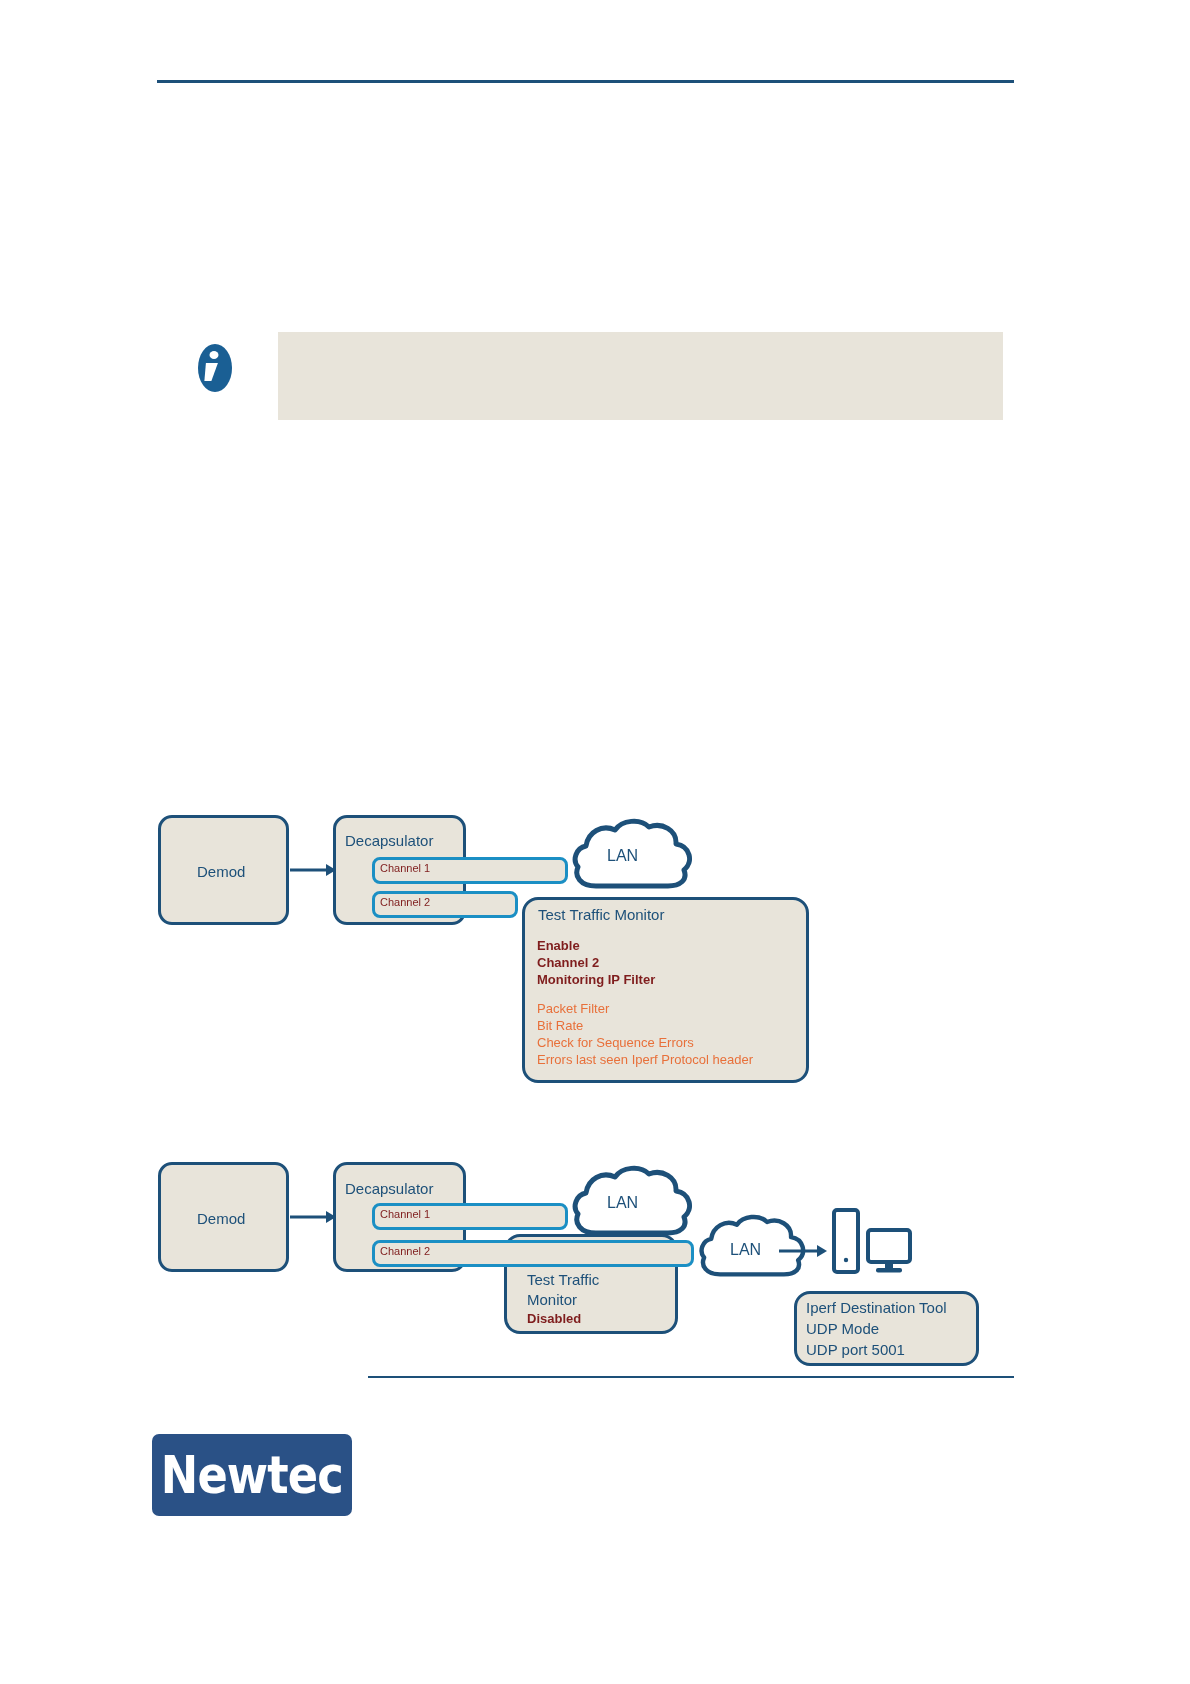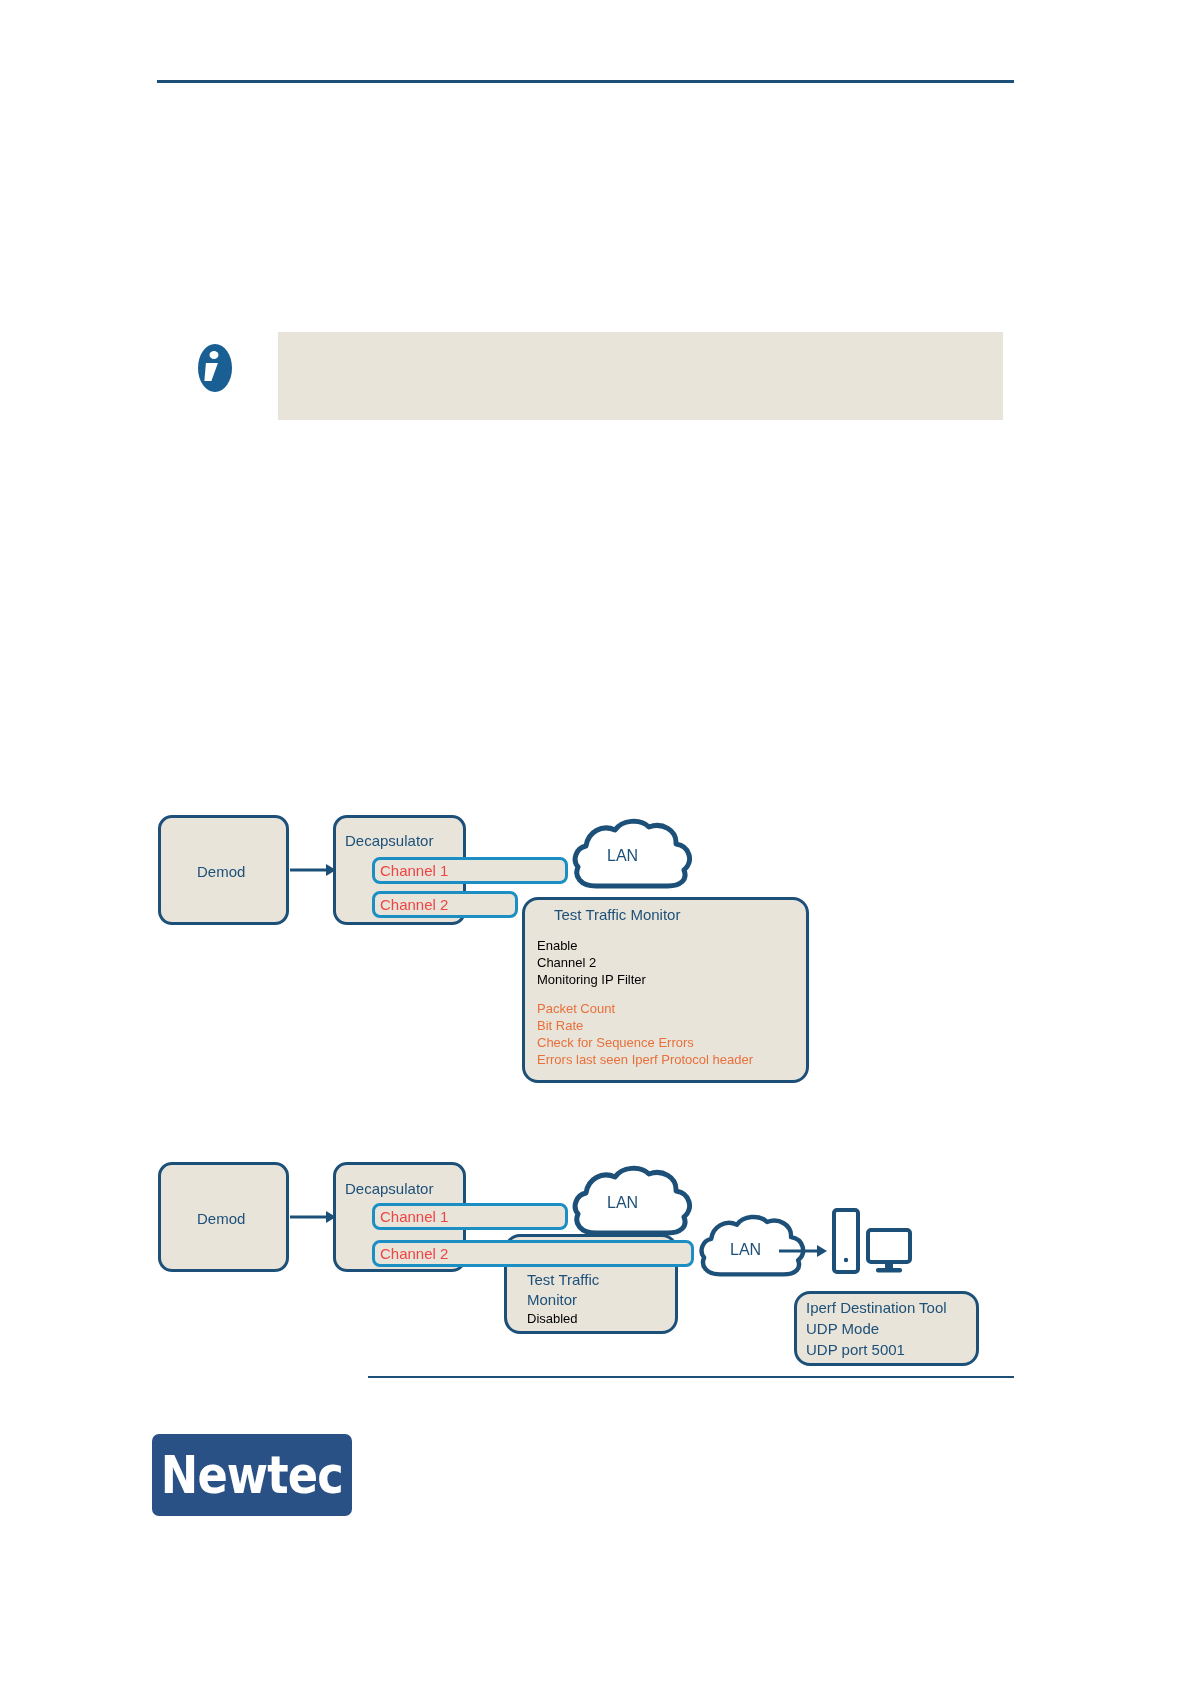--- a/index.html
+++ b/index.html
@@ -107,43 +107,43 @@
   }
   .chan {
     position: absolute;
     box-sizing: border-box;
     background: #e8e4da;
     border: 3px solid #1b8fc4;
     border-radius: 8px;
   }
   .chan-label {
     position: absolute;
-    color: #ef4444;
-    font-size: 15px;
+    color: #7f1d1d;
+    font-size: 11px;
     white-space: nowrap;
   }
   .panel {
     position: absolute;
     box-sizing: border-box;
     background: #e8e4da;
     border: 3px solid #1d5079;
     border-radius: 16px;
   }
   .panel-title {
     position: absolute;
     color: #1d5079;
     font-size: 15px;
     white-space: nowrap;
   }
   .panel-line {
     position: absolute;
     font-size: 13px;
     white-space: nowrap;
   }
-  .olive { color: #000000; }
+  .olive { color: #7f1d1d; font-weight: bold; }
   .orange { color: #e8703a; }
 
   .cloud { position: absolute; }
   .cloud svg { display: block; }
   .cloud-label {
     position: absolute;
     color: #1d5079;
     font-size: 16px;
     white-space: nowrap;
   }
@@ -196,27 +196,27 @@
     </div>
     <div class="cloud-label" style="left:607px; top:847px;">LAN</div>
 
     <div class="chan" style="left:372px; top:857px; width:196px; height:27px;"></div>
     <div class="chan-label" style="left:380px; top:862px;">Channel 1</div>
 
     <div class="chan" style="left:372px; top:891px; width:146px; height:27px;"></div>
     <div class="chan-label" style="left:380px; top:896px;">Channel 2</div>
 
     <div class="panel" style="left:522px; top:897px; width:287px; height:186px;"></div>
-    <div class="panel-title" style="left:538px; top:906px;margin-left:16px;">Test Traffic Monitor</div>
+    <div class="panel-title" style="left:538px; top:906px;">Test Traffic Monitor</div>
 
     <div class="panel-line olive" style="left:537px; top:938px;">Enable</div>
     <div class="panel-line olive" style="left:537px; top:955px;">Channel 2</div>
     <div class="panel-line olive" style="left:537px; top:972px;">Monitoring IP Filter</div>
 
-    <div class="panel-line orange" style="left:537px; top:1001px;">Packet Count</div>
+    <div class="panel-line orange" style="left:537px; top:1001px;">Packet Filter</div>
     <div class="panel-line orange" style="left:537px; top:1018px;text-align:center;">Bit Rate</div>
     <div class="panel-line orange" style="left:537px; top:1035px;">Check for Sequence Errors</div>
     <div class="panel-line orange" style="left:537px; top:1052px;">Errors last seen Iperf Protocol header</div>
   </div>
 
   <div class="diagram" id="diagram-bottom" style="left:0; top:0; width:1190px; height:1684px; pointer-events:none;">
 
     <div class="node" style="left:158px; top:1162px; width:131px; height:110px;"></div>
     <div class="node-label" style="left:197px; top:1210px;">Demod</div>
 

